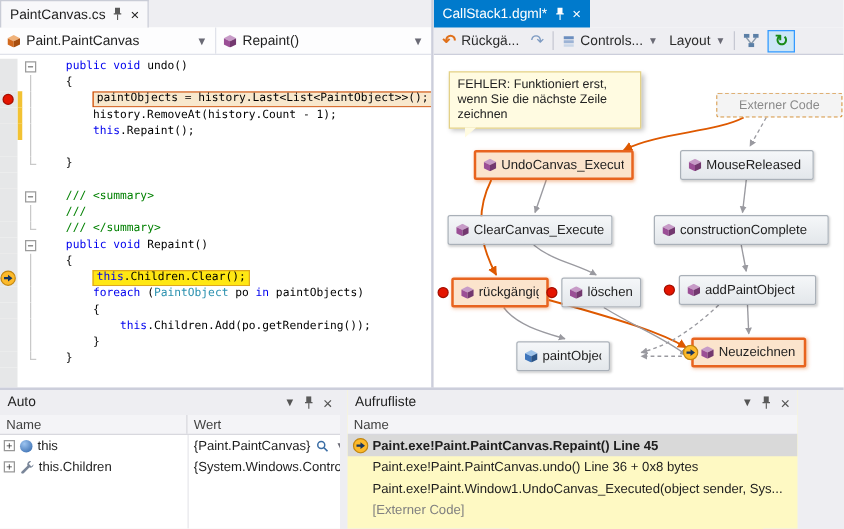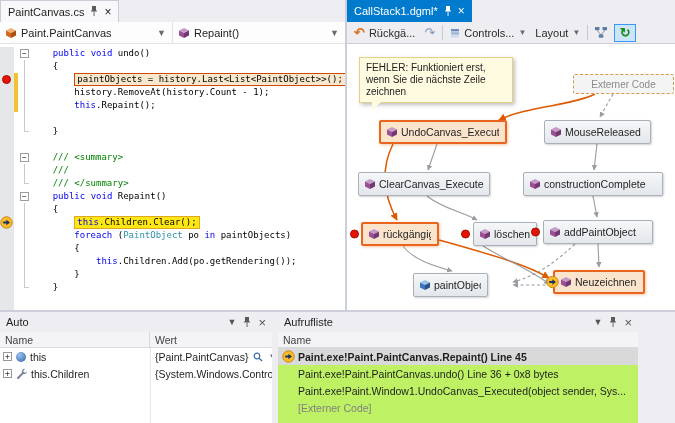--- a/index.html
+++ b/index.html
@@ -8,21 +8,21 @@
   #app{position:absolute;inset:0;background:#EEEEF2}
   section{position:absolute;overflow:hidden}
 
   
   #editor-pane{left:0;top:0;width:345px;height:310px;background:#fff}
   #dgml-pane{left:347px;top:0;width:328px;height:310px;background:#fff}
   #vdiv{position:absolute;left:345px;top:0;width:2px;height:310px;background:#CCCEDB}
   #hdiv{position:absolute;left:0;top:310px;width:675px;height:2px;background:#CCCEDB}
   #auto-win{left:0;top:312px;width:272px;height:111px;background:#fff}
   #vdiv2{position:absolute;left:272px;top:312px;width:6px;height:111px;background:#EEEEF2}
-  #stack-win{left:278px;top:312px;width:360px;height:111px;background:#bef264}
+  #stack-win{left:278px;top:312px;width:360px;height:111px;background:#fef9c3}
 
   
   .tabstrip{height:22px;background:#EEEEF2;display:flex;align-items:flex-end}
   .tab{display:inline-flex;align-items:center;gap:6px;height:22px;padding:0 7px;font-size:11px;cursor:default}
   .tab.doc{background:#F8F8FA;border:1px solid #C9CCD6;border-bottom:none;color:#1E1E1E}
   .tab.blue{background:#007ACC;color:#fff}
   .ticon{display:inline-flex;align-items:center;line-height:1}
   .tab .x{font-size:12px;line-height:10px}
   .tab.blue svg path,.tab.blue svg rect{fill:#fff}
 
@@ -440,21 +440,21 @@
           <span class="nicon">
             <svg width="10" height="10" viewBox="0 0 10 10">
               <polygon points="5,0 10,2.5 5,5 0,2.5" fill="#C79BC7"></polygon>
               <polygon points="0,2.5 5,5 5,10 0,7.5" fill="#9B4F96"></polygon>
               <polygon points="10,2.5 5,5 5,10 10,7.5" fill="#73386F"></polygon>
             </svg>
           </span>
           <span class="nlabel">rückgängig</span>
           <span class="marker-bp"></span>
         </div>
-        <div class="node normal" style="left: 102px; top: 178px; width: 64px; height: 24px; margin-left: 24px;">
+        <div class="node normal" style="left: 102px; top: 178px; width: 64px; height: 24px;">
           <span class="nicon">
             <svg width="10" height="10" viewBox="0 0 10 10">
               <polygon points="5,0 10,2.5 5,5 0,2.5" fill="#C79BC7"></polygon>
               <polygon points="0,2.5 5,5 5,10 0,7.5" fill="#9B4F96"></polygon>
               <polygon points="10,2.5 5,5 5,10 10,7.5" fill="#73386F"></polygon>
             </svg>
           </span>
           <span class="nlabel">löschen</span>
           <span class="marker-bp"></span>
         </div>

